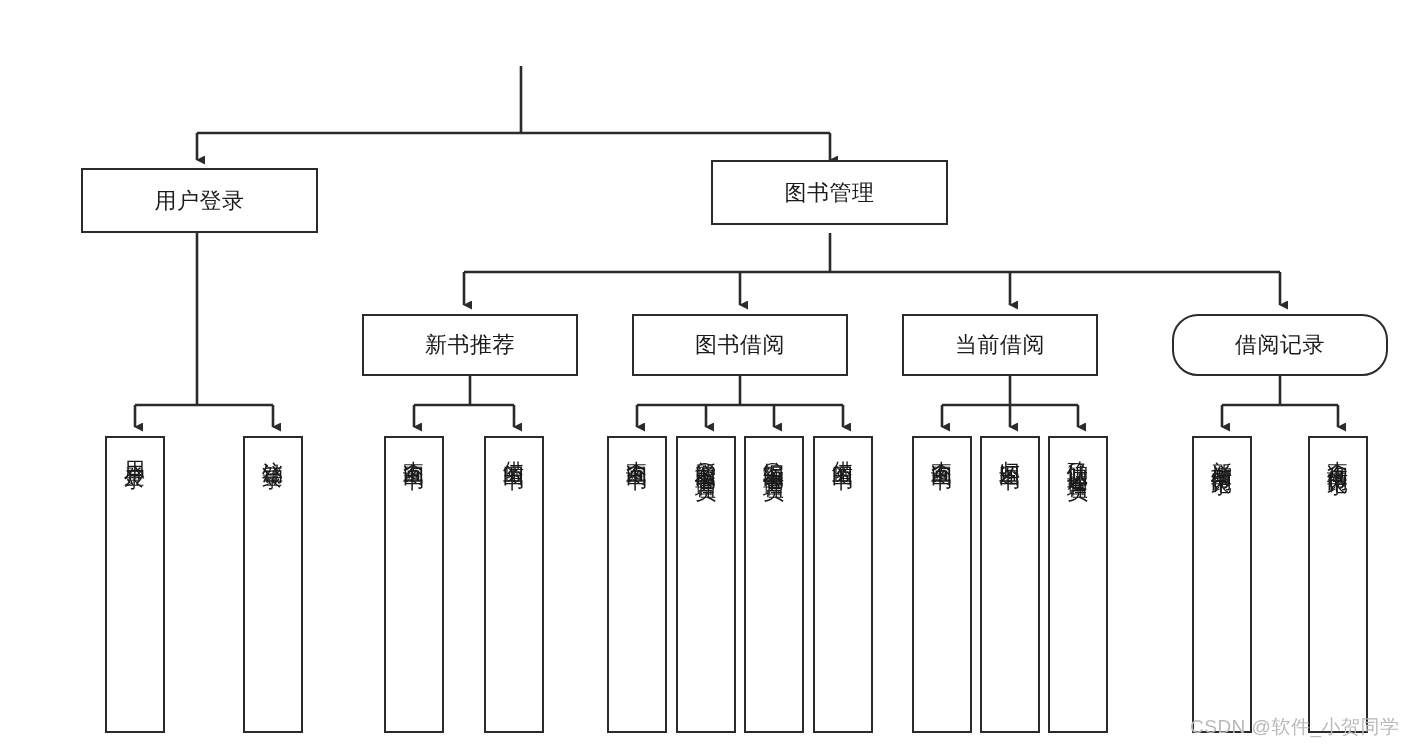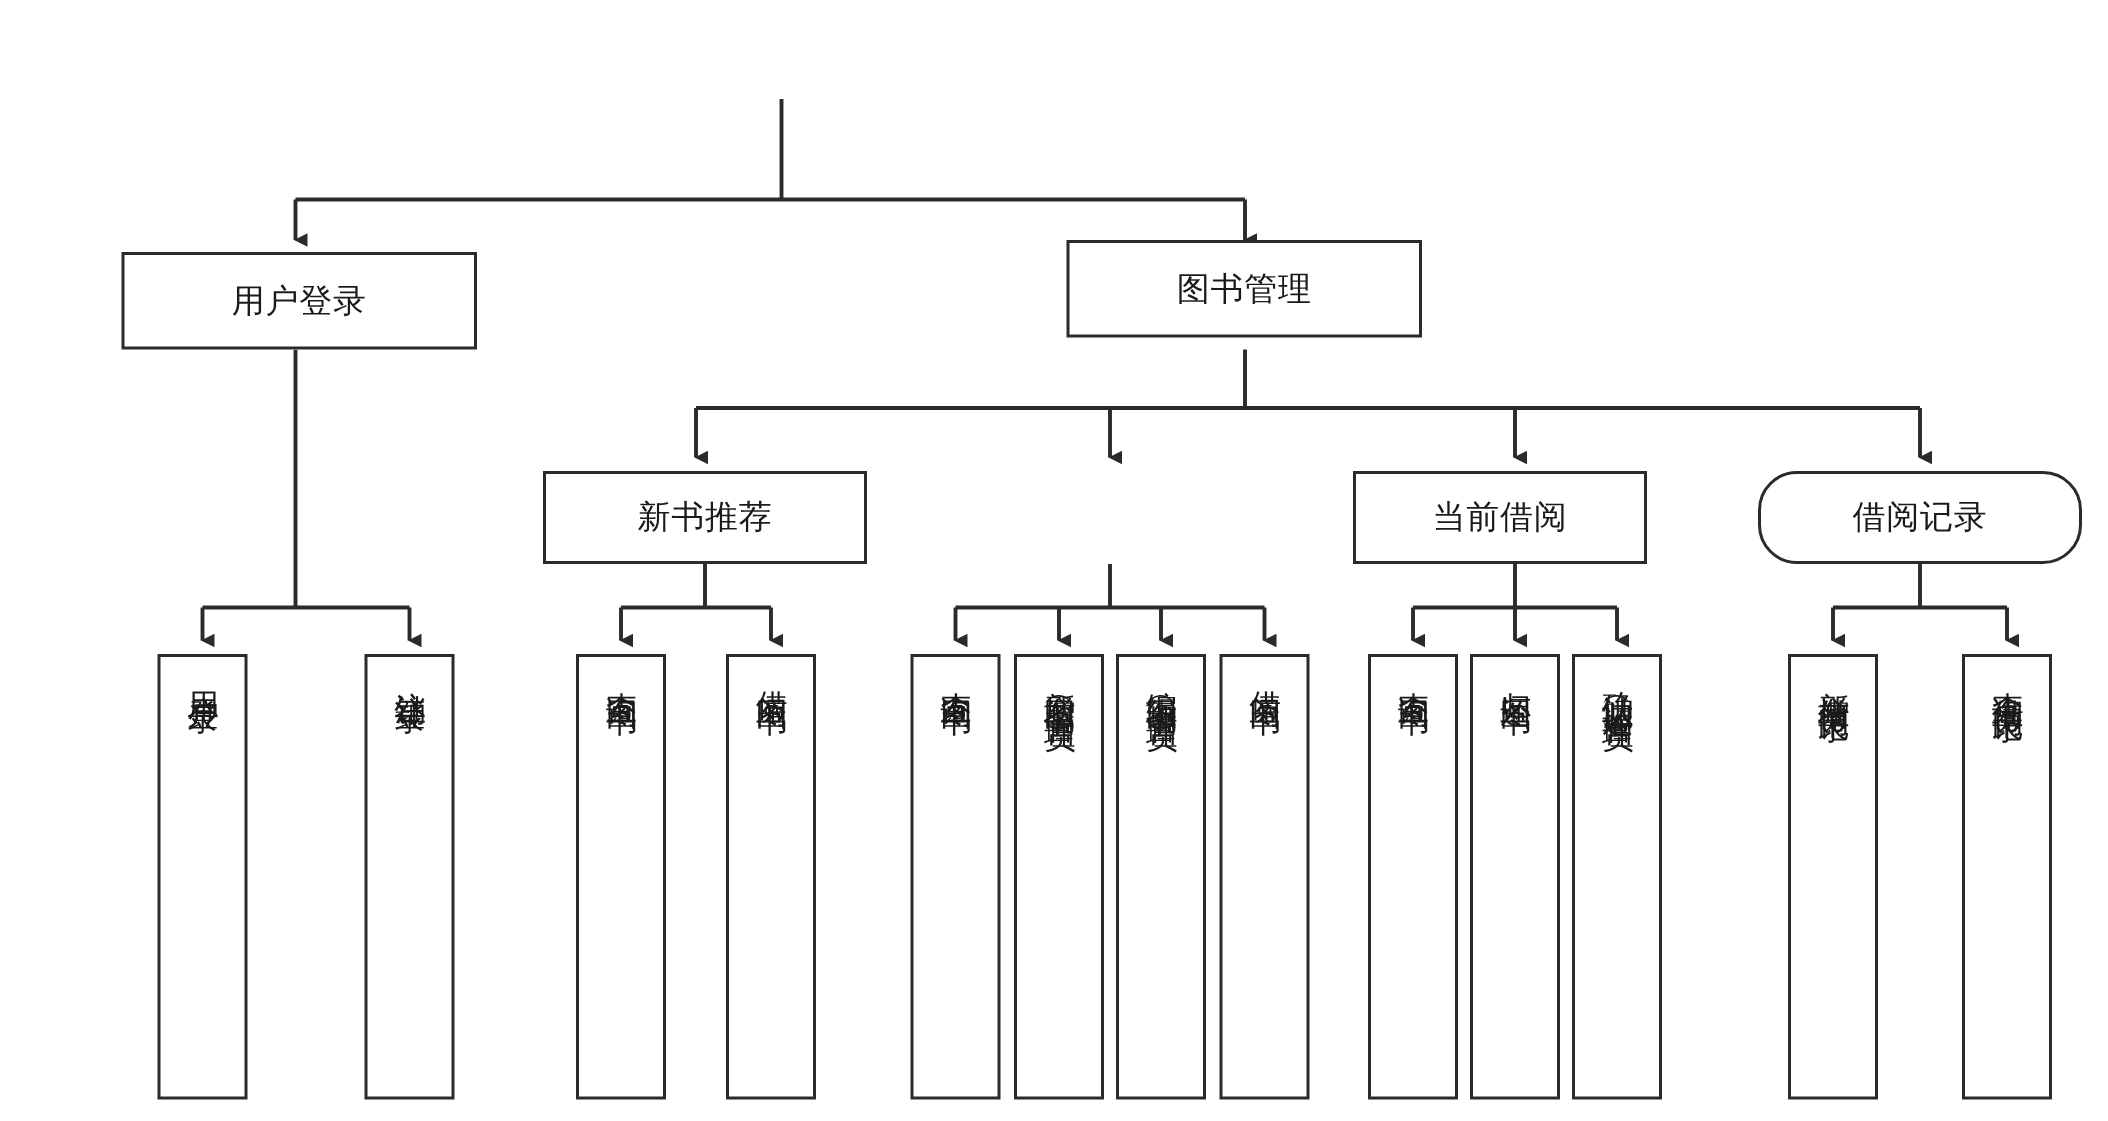--- a/index.html
+++ b/index.html
@@ -133,20 +133,23 @@
   </div>
 
   <div class="node level-mid" style="left:711px; top:160px; width:237px; height:65px;">
     <span class="node-label">图书管理</span>
   </div>
 
   <div class="node level-mid" style="left:362px; top:314px; width:216px; height:62px;justify-content:center;">
     <span class="node-label">新书推荐</span>
   </div>
 
+  <div class="node level-mid" style="left:632px; top:314px; width:216px; height:62px;">
+    <span class="node-label">图书借阅</span>
+  </div>
 
   <div class="node level-mid" style="left:902px; top:314px; width:196px; height:62px;">
     <span class="node-label">当前借阅</span>
   </div>
 
   <div class="node level-mid" style="left:1172px; top:314px; width:216px; height:62px;border-radius:26px;">
     <span class="node-label">借阅记录</span>
   </div>
 
   <div class="node leaf" style="left:105px; top:436px; width:60px; height:297px;">
@@ -194,14 +197,15 @@
   </div>
 
   <div class="node leaf" style="left:1192px; top:436px; width:60px; height:297px;">
     <span class="node-label">新增借阅记录</span>
   </div>
 
   <div class="node leaf" style="left:1308px; top:436px; width:60px; height:297px;">
     <span class="node-label">查询借阅记录</span>
   </div>
 
+  <div class="watermark" style="left:1190px; top:714px;">CSDN @软件_小贺同学</div>
 
 </div>
 
 </body></html>

